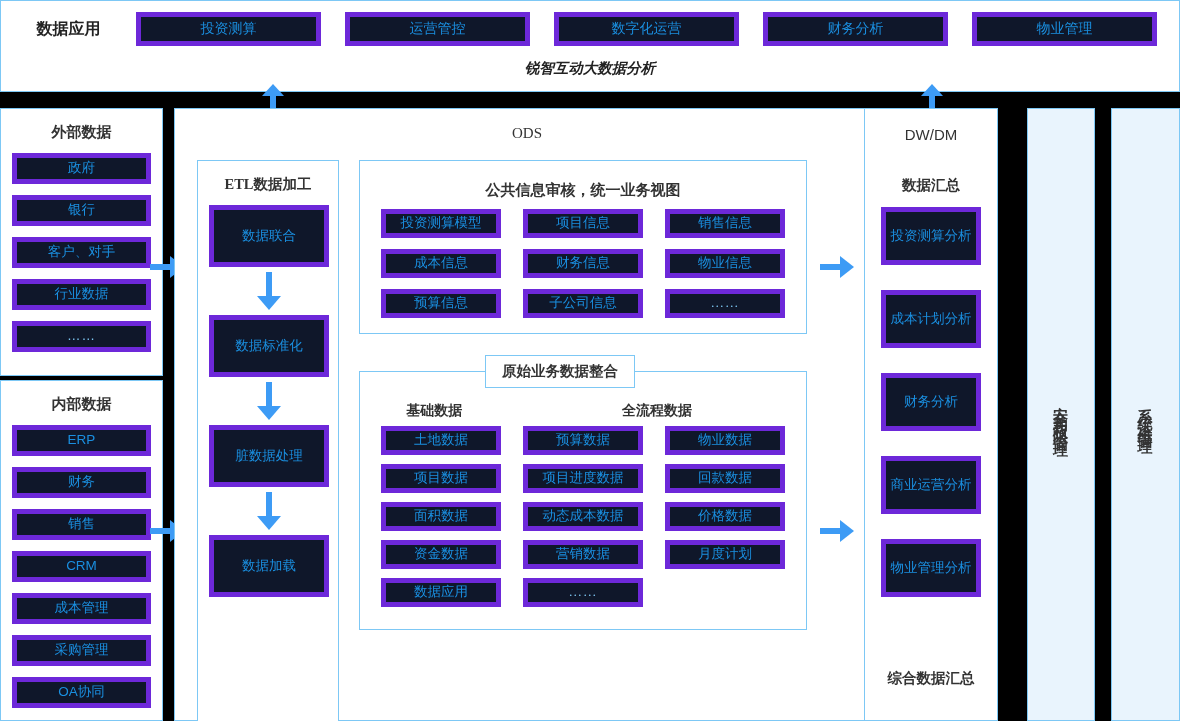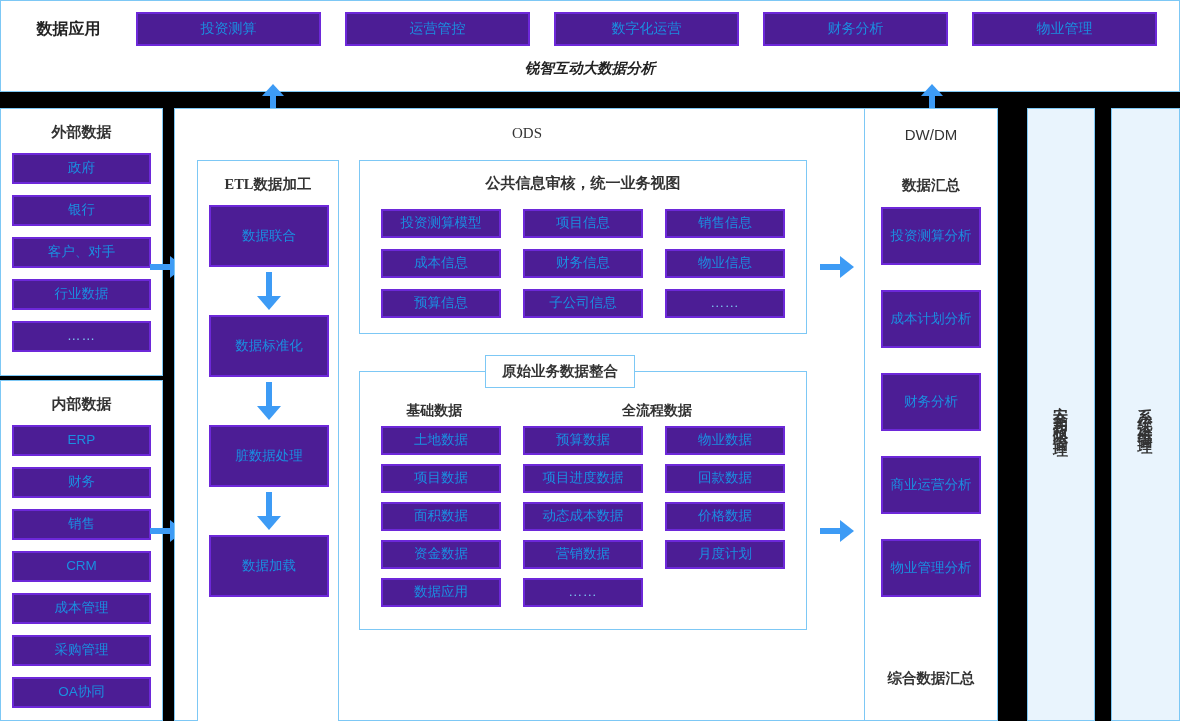--- a/index.html
+++ b/index.html
@@ -6,22 +6,22 @@
   html, body {
     width: 1180px; height: 721px;
     background: #000;
     font-family: "Liberation Sans", "DejaVu Sans", sans-serif;
     overflow: hidden;
   }
   .stage { position: relative; width: 1180px; height: 721px; background: #000; }
 
   
   .chip {
-    background: #4c1d95;
-    border: 2px solid #6d28d9;
+    background: #0f172a;
+    border: 5px solid #6d28d9;
     color: #1a8fe0;
     display: flex; align-items: center; justify-content: center;
     font-size: 13.5px;
     text-align: center;
     line-height: 1.1;
   }
   .chip.dots { color: #7cc4ee; letter-spacing: 1px; }
   .panel {
     position: absolute;
     background: #ffffff;
@@ -100,21 +100,21 @@
   #ods-panel { left: 174px; top: 108px; width: 706px; height: 613px; font-family: Liberation Serif, serif; }
   #ods-title { position: absolute; left: 0; top: 16px; width: 100%; font-weight: normal; font-size: 15px; }
 
   #etl-group { position: absolute; left: 22px; top: 51px; width: 142px; height: 562px; }
   #etl-group .group-head { margin-top: 14px; }
   .etl-steps { position: absolute; left: 11px; top: 44px; width: 120px; }
   .etl-steps .chip { height: 62px; font-size: 13.5px; }
   .etl-arrow-wrap { height: 48px; position: relative; }
 
   #pub-group { position: absolute; left: 184px; top: 51px; width: 448px; height: 174px; }
-  #pub-group .group-head { margin-top: 13px; font-size: 15px; }
+  #pub-group .group-head { margin-top: 20px; font-size: 15px; }
   .grid3 { position: absolute; left: 21px; right: 21px; top: 48px; display: grid; grid-template-columns: repeat(3, 1fr); gap: 11px 22px; }
   .grid3 .chip { height: 29px; }
 
   #raw-group { position: absolute; left: 184px; top: 262px; width: 448px; height: 259px; }
   #raw-label {
     position: absolute; left: 125px; top: -17px; width: 150px; height: 33px;
     background: #fff; border: 1px solid #7dc8f5;
     display: flex; align-items: center; justify-content: center;
     font-size: 14.5px; font-weight: bold; color: #333;
   }

